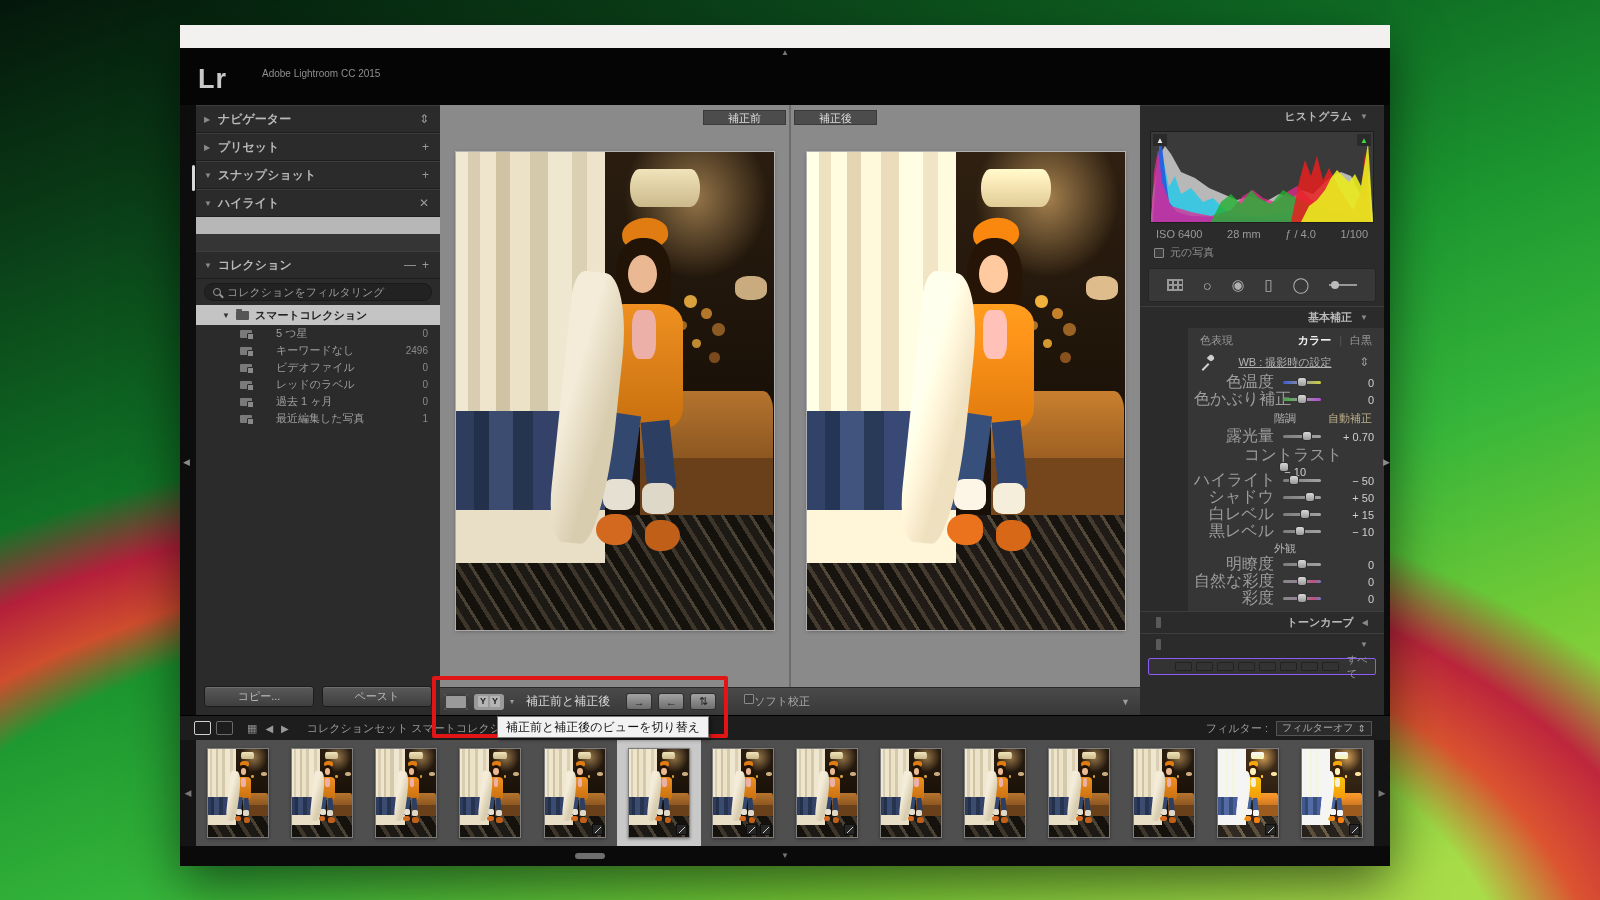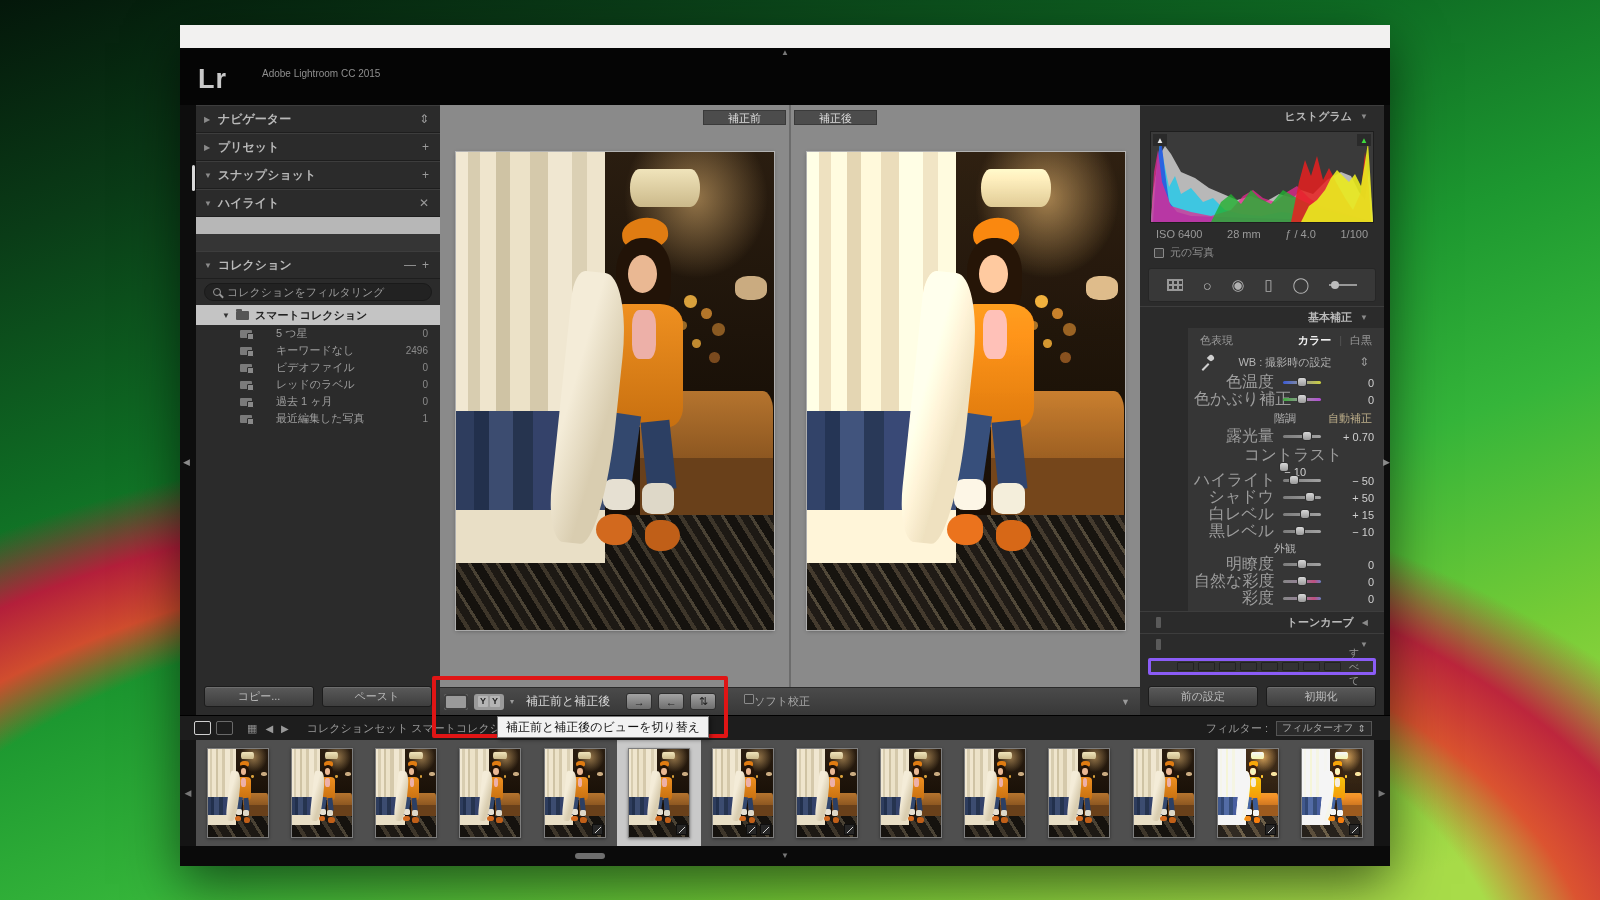--- a/index.html
+++ b/index.html
@@ -162,39 +162,39 @@
   .tool-slider { width:28px; height:2px; background:#999; position:relative; }
   .tool-slider::before { content:''; position:absolute; left:2px; top:-3px; width:8px; height:8px; background:#bbb; border-radius:50%; }
   .basic-body { background:#363636; padding:2px 0 4px 0; flex:none;margin-left:48px; }
   .treat-row { display:flex; align-items:center; height:20px; padding:0 12px; color:#9a9a9a; }
   .treat-row .t-color { margin-left:auto; color:#f0f0f0; font-weight:bold; }
   .treat-row .t-sep { margin:0 8px; color:#555; }
   .wb-row { display:flex; align-items:center; height:24px; padding:0 12px; color:#b5b5b5; gap:8px; }
   .dropper { width:14px; height:14px; position:relative; }
   .dropper::before { content:''; position:absolute; left:1px; bottom:1px; width:9px; height:2px; background:#cfcfcf; transform:rotate(-45deg); }
   .dropper::after { content:''; position:absolute; right:0; top:0; width:6px; height:6px; background:#cfcfcf; border-radius:50% 50% 50% 0; transform:rotate(45deg); }
-  .wb-mid { flex:1; text-align:center; }
+  .wb-mid { flex:1; text-align:center;text-decoration:underline; }
   .slider-row { display:flex; align-items:center; height:17px; padding:0 10px 0 6px; }
   .slider-row.gap-after { margin-bottom:10px;flex-direction:column; }
   .sl-label { width:80px; text-align:right; color:#9d9d9d; font-size:16px; white-space:nowrap; }
   .sl-track { flex:1; height:3px; margin:0 9px; background:linear-gradient(90deg,#7c7c7c,#a2a2a2); border-radius:2px; position:relative; }
   .sl-track.track-temp { background:linear-gradient(90deg,#3b5bd8,#9a9a8a 55%,#cdd23e); }
   .sl-track.track-tint { background:linear-gradient(90deg,#3da83d,#9a9a9a 50%,#b44ad8); }
   .sl-track.track-vib { background:linear-gradient(90deg,#868686 0%,#97809a 55%,#c14f7e 82%,#6d7fc4 100%); }
   .sl-handle { position:absolute; top:-4px; width:10px; height:10px; margin-left:-5px; background:linear-gradient(#d8d8d8,#9a9a9a);
     border:1px solid #2e2e2e; border-radius:3px; }
   .sl-value { width:44px; text-align:right; color:#cfcfcf; font-size:11px; white-space:nowrap; }
   .sec-row { display:flex; align-items:center; height:20px; padding:0 12px 0 86px; color:#b5b5b5; }
   .sec-row .auto { margin-left:auto; color:#bdae8a; }
   .presence-title { height:16px; padding-left:86px; color:#b5b5b5; display:flex; align-items:center; }
   .hsl-parts { display:flex; align-items:center; gap:8px; margin-left:auto; }
   .hsl-part { color:#8f8f8f; font-weight:bold; }
   .hsl-part.bright { color:#e8e8e8; }
   .hsl-part.sep { color:#666; font-weight:normal; }
-  .swatch-row { margin:3px 8px; height:17px; background:#333; border:3px solid #8b5cf6; border-radius:2px;
+  .swatch-row { margin:3px 8px; height:17px; background:#333; border:1px solid #8b5cf6; border-radius:2px;
     display:flex; align-items:center; gap:4px; padding:0 6px 0 26px; flex:none; }
   .swatch { width:17px; height:9px; border-radius:1px; border:1px solid #222; }
   .swatch-all { color:#9a9a9a; font-size:10px; margin-left:4px; }
   .rp-buttons { margin-top:auto; display:flex; gap:8px; padding:4px 8px 8px 8px; }
 
   
   .fs-header { position:absolute; left:0; top:667px; width:100%; height:25px; background:#1d1d1d;
     display:flex; align-items:center; padding:0 18px 0 14px; gap:8px; border-top:1px solid #000; }
   .fs-win { width:17px; height:14px; border:1px solid #6a6a6a; color:#9a9a9a; font-size:10px;
     display:flex; align-items:center; justify-content:center; border-radius:2px; }
@@ -619,24 +619,20 @@
                 <span class="swatch"></span>
                 <span class="swatch"></span>
                 <span class="swatch"></span>
                 <span class="swatch"></span>
                 <span class="swatch"></span>
                 <span class="swatch"></span>
                 <span class="swatch"></span>
               </span>
             <span class="swatch-all">すべて</span>
           </div>
-          <div class="rp-buttons">
-            <div class="gray-btn">前の設定</div>
-            <div class="gray-btn">初期化</div>
-          </div>
         </aside>
       </div>
 
       <div class="fs-header">
         <span style="display:flex;gap:5px;">
 
         <span class="fs-win active"></span>
             <span class="fs-win"></span>
           </span>
         <span class="fs-grid">▦</span>

